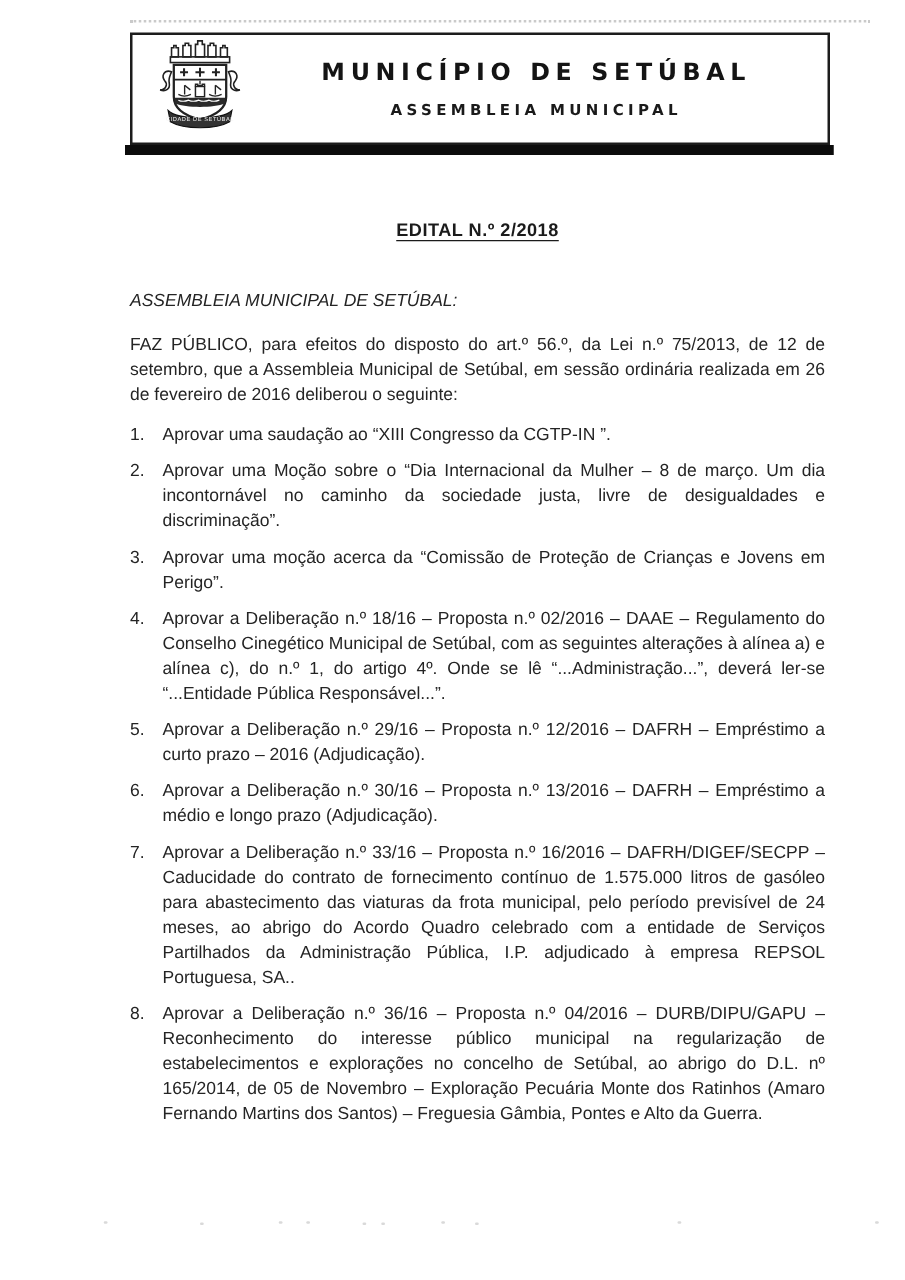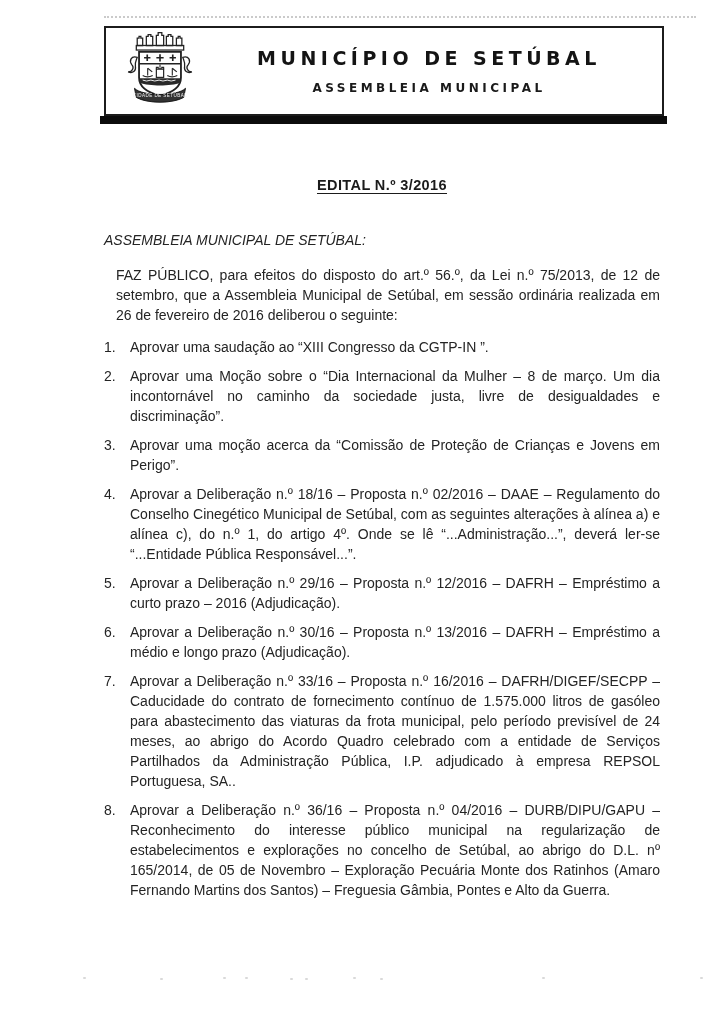--- a/index.html
+++ b/index.html
@@ -30,21 +30,21 @@
   
   .body-col{position:absolute;left:104px;top:177px;width:556px;font-size:14px;line-height:20px;}
   .doc-title{
     text-align:center;font-weight:bold;font-size:14.5px;line-height:17px;
     letter-spacing:.4px;text-decoration:underline;text-underline-offset:3px;
     margin:0 0 36px 0;color:#1b1b1b;
   }
   .opening{margin:0 0 15px 0;}
   .opening .l1{display:block;text-align:justify;text-align-last:justify;text-justify:inter-word;}
   .opening .l2{display:block;font-style:italic;}
-  .intro{margin:0 0 12px 12px;text-align:justify;}
+  .intro{margin:0 0 12px 0;text-align:justify;}
   .dlist{margin:0;padding:0;}
   .item{display:flex;margin:0 0 9px 0;}
   .inum{flex:none;width:26px;}
   .itext{flex:1;text-align:justify;}
   
   .speck{position:absolute;width:3px;height:2px;background:#d9d9d9;border-radius:1px;}
 </style>
 </head>
 <body>
 
@@ -98,21 +98,21 @@
       <text x="45" y="73.5" text-anchor="middle" font-size="5" letter-spacing="0.5" fill="#f2f2f2" stroke="none" font-family="Liberation Sans, sans-serif">CIDADE DE SETÚBAL</text>
     </svg>
     <div class="header-titles">
       <div class="muni">MUNICÍPIO DE SETÚBAL</div>
       <div class="assm">ASSEMBLEIA MUNICIPAL</div>
     </div>
   </div>
   <div class="header-bar"></div>
 
   <div class="body-col">
-    <div class="doc-title">EDITAL N.º 3/2016</div>
+    <div class="doc-title">EDITAL N.º 2/2018</div>
 
     <p class="opening">
       <span class="l2">ASSEMBLEIA MUNICIPAL DE SETÚBAL:</span>
     </p>
 
     <p class="intro">FAZ PÚBLICO, para efeitos do disposto do art.º 56.º, da Lei n.º 75/2013, de 12 de setembro, que a Assembleia Municipal de Setúbal, em sessão ordinária realizada em 26 de fevereiro de 2016 deliberou o seguinte:</p>
 
     <div class="dlist">
       <div class="item">
         <span class="inum">1.</span>

